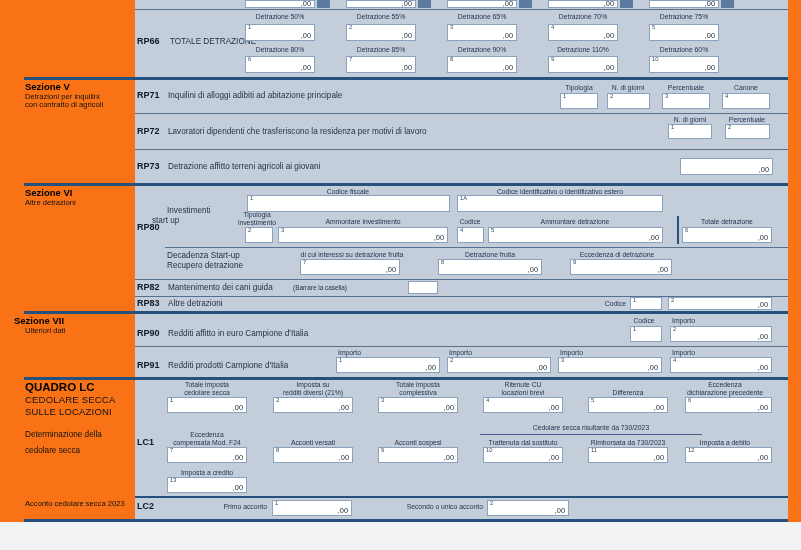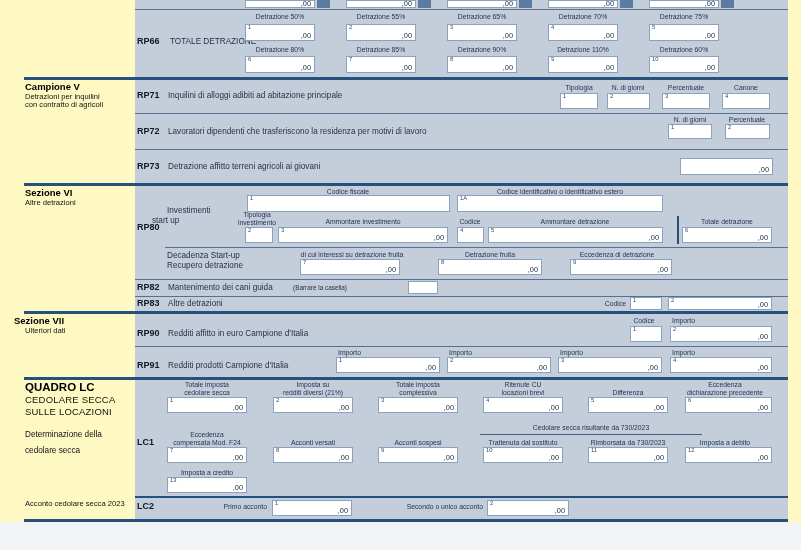--- a/index.html
+++ b/index.html
@@ -1,16 +1,16 @@
 <!DOCTYPE html>
 <html><head>
 <meta charset="utf-8">
 <style>
   html,body{margin:0;padding:0;background:#fff;}
-  .page{position:relative;width:801px;height:550px;background:#fef9c3;overflow:hidden;
+  .page{position:relative;width:801px;height:550px;background:#f97316;overflow:hidden;
         font-family:"Liberation Sans", sans-serif;}
   .band{position:absolute;left:135px;top:0;width:653px;height:522px;background:#c4cdda;}
   .bstrip{position:absolute;left:0;top:522px;width:801px;height:28px;background:#f2f3f4;}
   .box{position:absolute;background:#ffffff;border:1px solid #8aa2bd;box-sizing:border-box;}
   .sq{position:absolute;width:13px;height:8px;background:#5b7ca0;}
   .num{position:absolute;top:0px;left:2px;font-size:5.8px;color:#3a4a66;line-height:1;}
   .amt{position:absolute;right:3px;bottom:1px;font-size:7.4px;color:#1c2a3a;line-height:1;}
   .lbl{position:absolute;font-size:6.8px;color:#243450;text-align:center;line-height:1.15;white-space:nowrap;}
   .lbll{position:absolute;font-size:6.8px;color:#243450;line-height:1.15;white-space:nowrap;}
   .lblr{position:absolute;font-size:6.8px;color:#243450;text-align:right;line-height:1.15;white-space:nowrap;}
@@ -104,21 +104,21 @@
   <div class="box" style="left:548px;top:56px;width:70px;height:17px">
       <span class="num">9</span>
       <span class="amt">,00</span>
     </div>
   <div class="box" style="left:649px;top:56px;width:70px;height:17px">
       <span class="num">10</span>
       <span class="amt">,00</span>
     </div>
   <div class="thick" style="top:77px"></div>
 
-  <div class="st" style="left:25px;top:81px">Campione V</div>
+  <div class="st" style="left:25px;top:81px">Sezione V</div>
   <div class="ss" style="left:25px;top:92px">Detrazioni per inquilini</div>
   <div class="ss" style="left:25px;top:100px">con contratto di agricoli</div>
 
   <div class="rcode" style="left:137px;top:90px">RP71</div>
   <div class="desc" style="left:168px;top:91px">Inquilini di alloggi adibiti ad abitazione principale</div>
   <div class="lbl" style="left:539px;top:84px;width:80px">Tipologia</div>
   <div class="lbl" style="left:588px;top:84px;width:80px">N. di giorni</div>
   <div class="lbl" style="left:646px;top:84px;width:80px">Percentuale</div>
   <div class="lbl" style="left:706px;top:84px;width:80px">Canone</div>
   <div class="box" style="left:560px;top:93px;width:38px;height:16px">

